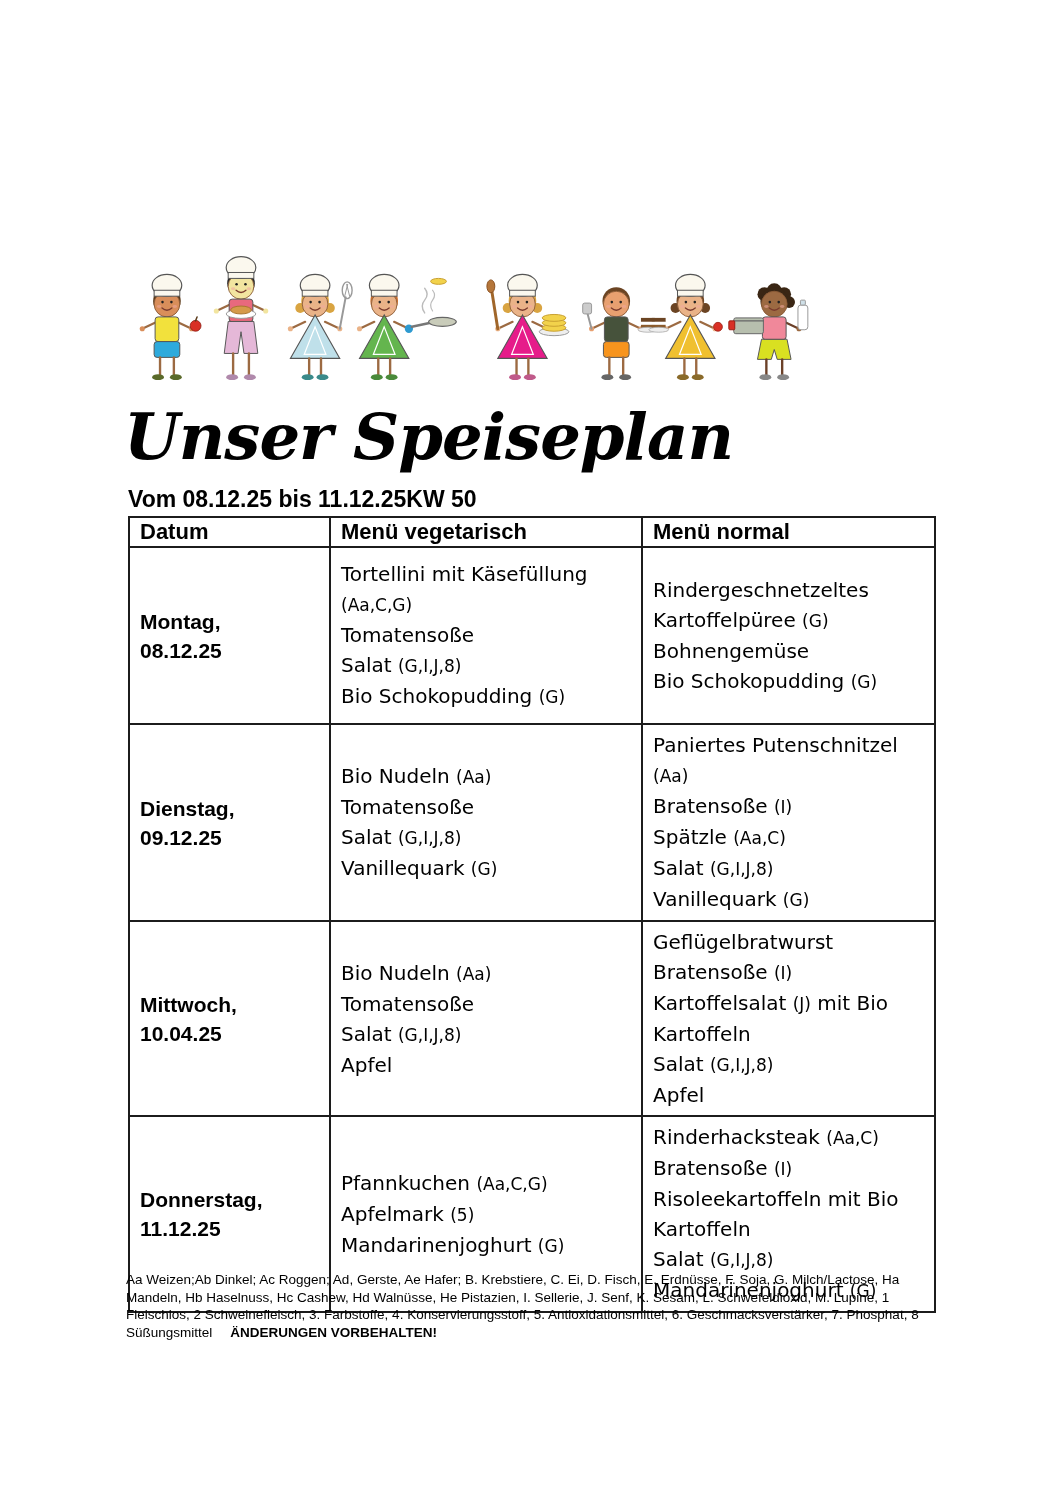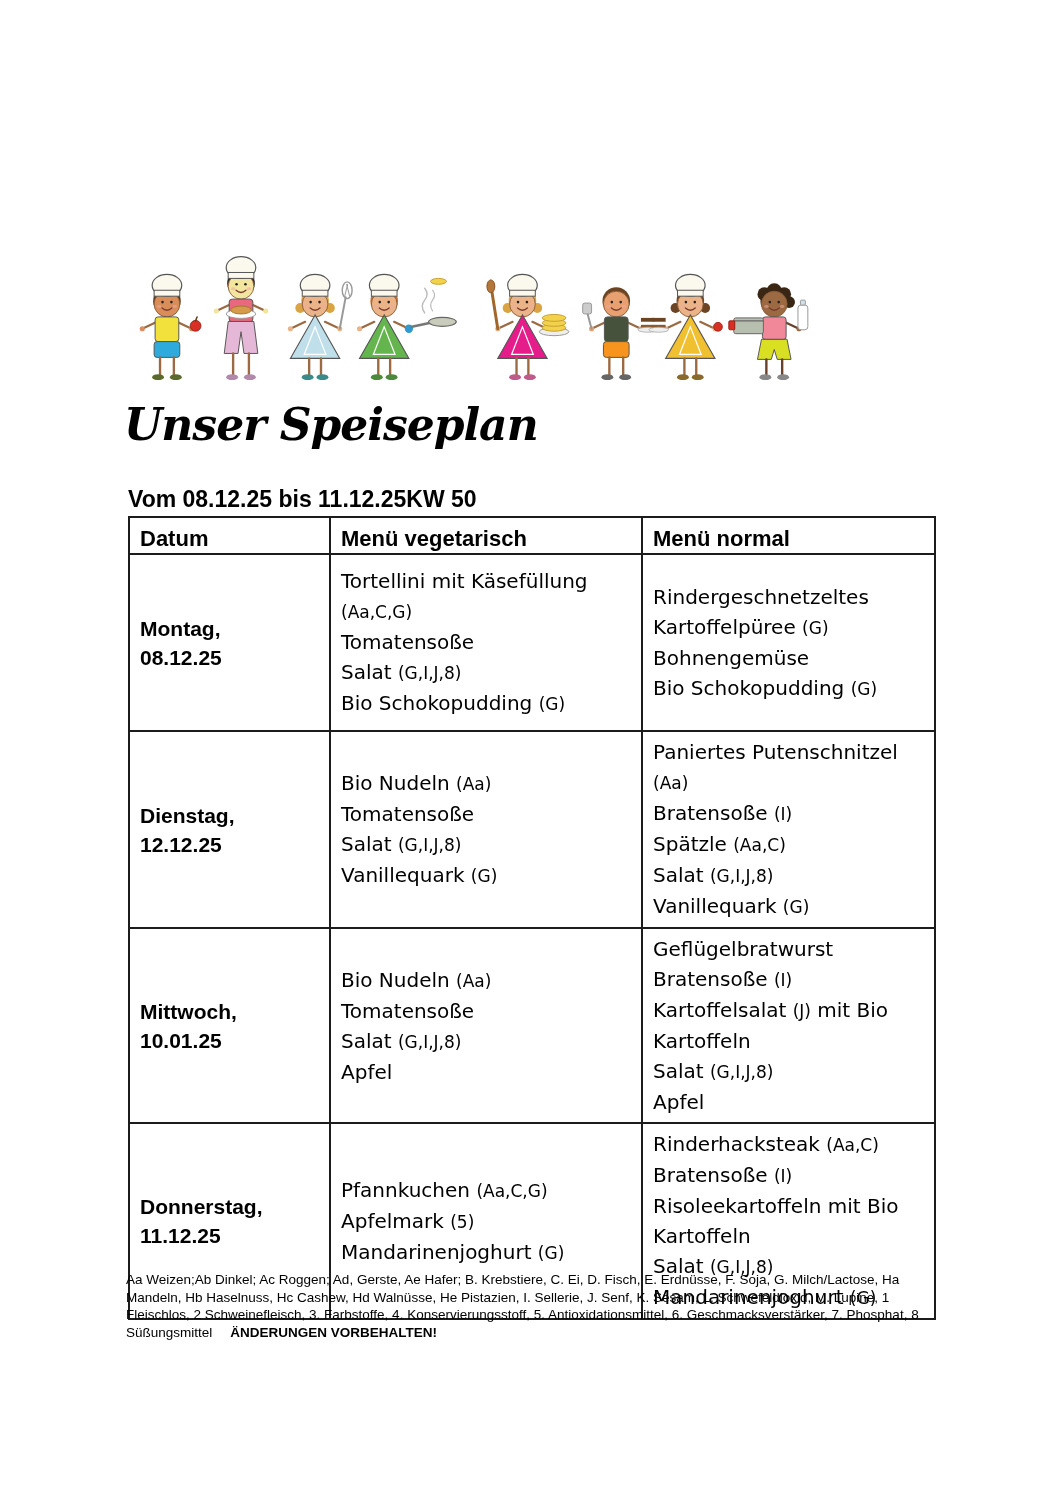--- a/index.html
+++ b/index.html
@@ -1,29 +1,29 @@
 <!DOCTYPE html>
 <html><head>
 <meta charset="utf-8">
 <style>
   html,body{margin:0;padding:0;background:#e8e8e8;}
   .page{position:relative;width:1058px;height:1497px;background:#ffffff;margin:0 auto;
         font-family:"DejaVu Sans","Liberation Sans",sans-serif;color:#000;overflow:hidden;}
   .kids{position:absolute;left:128px;top:231px;}
   .title{position:absolute;left:124px;top:399px;margin:0;
          font-family:"DejaVu Serif","Liberation Serif",serif;
-         font-style:italic;font-weight:700;font-size:44px;letter-spacing:-1px;white-space:nowrap;}
+         font-style:italic;font-weight:700;font-size:64px;letter-spacing:-1px;white-space:nowrap;}
   .subtitle{position:absolute;left:128px;top:486px;
             font-family:"Liberation Sans",sans-serif;font-size:23px;font-weight:700;white-space:nowrap;}
   .subtitle .week{margin-left:0;}
   table.menu{position:absolute;left:128px;top:516px;width:806px;
              border-collapse:collapse;table-layout:fixed;}
   table.menu th,table.menu td{border:2px solid #1c1c1c;vertical-align:middle;overflow:hidden;}
   table.menu th{font-family:"Liberation Sans",sans-serif;font-size:22px;font-weight:700;
-                text-align:left;padding:8px 6px 1px 10px;height:26px;}
+                text-align:left;padding:1px 6px 1px 10px;height:26px;}
   td.day{font-family:"Liberation Sans",sans-serif;font-weight:700;font-size:21px;
          line-height:29px;padding:4px 6px 4px 10px;border-radius:26px;}
   td.menu-cell{font-size:20px;line-height:30px;padding:5px 6px 5px 10px;}
   .allergen{font-size:17px;}
   .footnote{position:absolute;left:126px;top:1271px;width:822px;
             font-family:"Liberation Sans",sans-serif;font-size:13.5px;line-height:17.5px;}
   .footnote .note{font-weight:700;margin-left:18px;}
 </style>
 </head>
 <body>
@@ -293,40 +293,40 @@
           <td class="menu-cell">
             <div>Rindergeschnetzeltes</div>
             <div>Kartoffelpüree <span class="allergen">(G)</span></div>
             <div>Bohnengemüse</div>
             <div>Bio Schokopudding <span class="allergen">(G)</span></div>
           </td>
         </tr>
         <tr style="height: 171px;">
           <td class="day">
             <div>Dienstag,</div>
-            <div>12.12.25</div>
+            <div>09.12.25</div>
           </td>
           <td class="menu-cell">
             <div>Bio Nudeln <span class="allergen">(Aa)</span></div>
             <div>Tomatensoße</div>
             <div>Salat <span class="allergen">(G,I,J,8)</span></div>
             <div>Vanillequark <span class="allergen">(G)</span></div>
           </td>
           <td class="menu-cell">
             <div>Paniertes Putenschnitzel <span class="allergen">(Aa)</span></div>
             <div>Bratensoße <span class="allergen">(I)</span></div>
             <div>Spätzle <span class="allergen">(Aa,C)</span></div>
             <div>Salat <span class="allergen">(G,I,J,8)</span></div>
             <div>Vanillequark <span class="allergen">(G)</span></div>
           </td>
         </tr>
         <tr style="height: 187px;">
           <td class="day">
             <div>Mittwoch,</div>
-            <div>10.01.25</div>
+            <div>10.04.25</div>
           </td>
           <td class="menu-cell">
             <div>Bio Nudeln <span class="allergen">(Aa)</span></div>
             <div>Tomatensoße</div>
             <div>Salat <span class="allergen">(G,I,J,8)</span></div>
             <div>Apfel</div>
           </td>
           <td class="menu-cell">
             <div>Geflügelbratwurst</div>
             <div>Bratensoße <span class="allergen">(I)</span></div>

